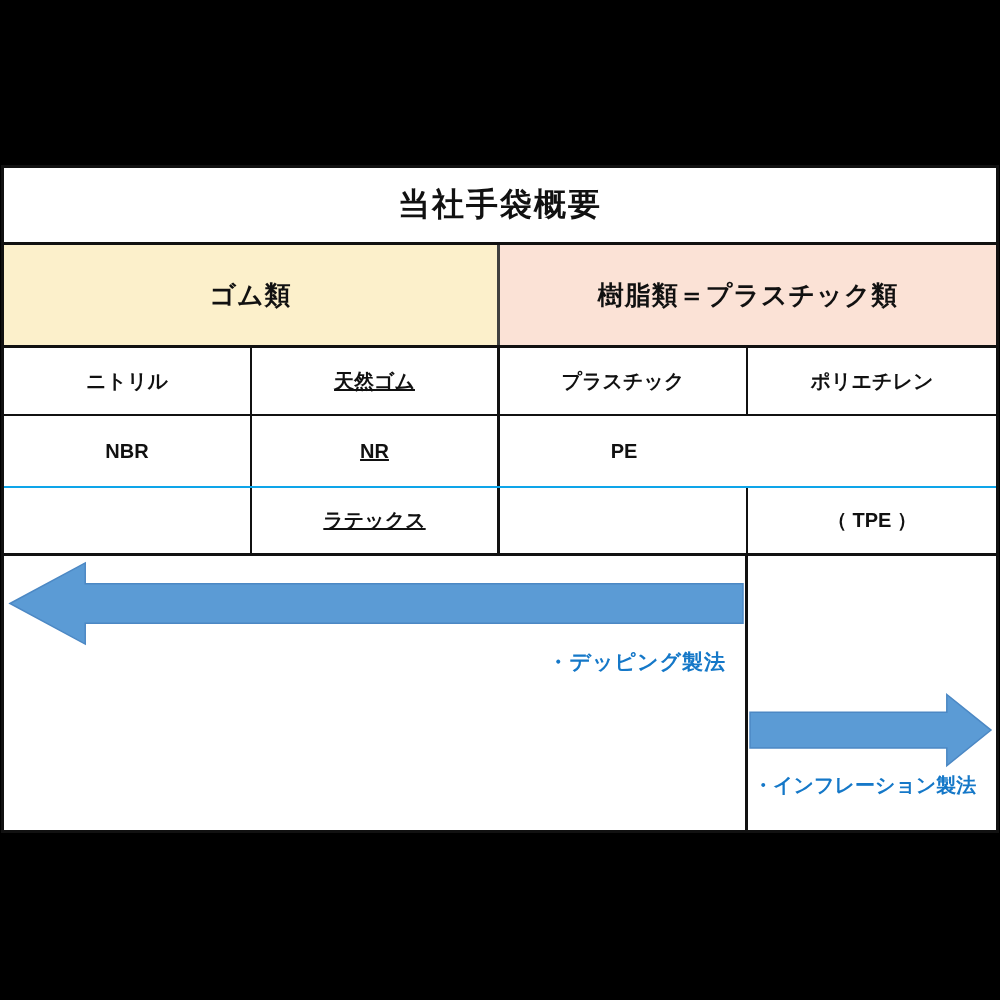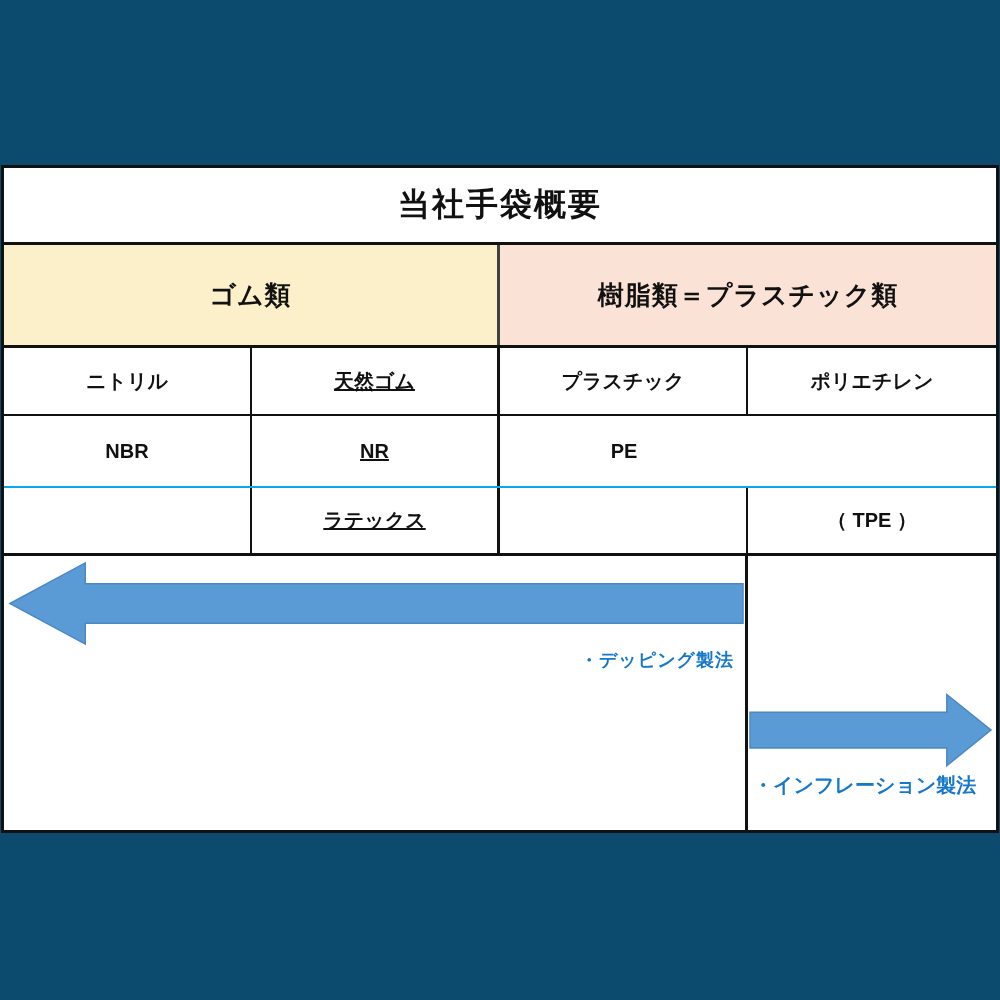--- a/index.html
+++ b/index.html
@@ -2,21 +2,21 @@
 <html><head>
 <meta charset="utf-8">
 <style>
   * { box-sizing: border-box; margin: 0; padding: 0; }
   html, body { width: 1000px; height: 1000px; background: #ffffff; }
   body {
     font-family: "Liberation Sans", "DejaVu Sans", sans-serif;
     position: relative;
     color: #111;
   }
-  .canvas { position: absolute; left: 0; top: 0; width: 1000px; height: 1000px; background: #0c4a6e; }
+  .canvas { position: absolute; left: 0; top: 0; width: 1000px; height: 1000px; background: #000000; }
 
   .table {
     position: absolute;
     left: 1px; top: 165px;
     width: 998px; height: 668px;
     border: 3px solid #111;
     display: flex;
     flex-direction: column;
     background: #fff;
   }
@@ -75,22 +75,22 @@
   .arrow-svg polygon { stroke: #4C88C4; stroke-width: 1.5; }
 
   .method-label {
     position: absolute;
     color: #1578C8;
     font-weight: bold;
     white-space: nowrap;
   }
   .dipping-label {
     top: 92px;
-    right: 11px;
-    font-size: 18px;
+    right: 19px;
+    font-size: 21px;
     letter-spacing: 1px;
   }
   .plastic-labels {
     left: 5px;
     top: 216px;
     font-size: 20px;
     line-height: 27px;
   }
 </style>
 </head>

